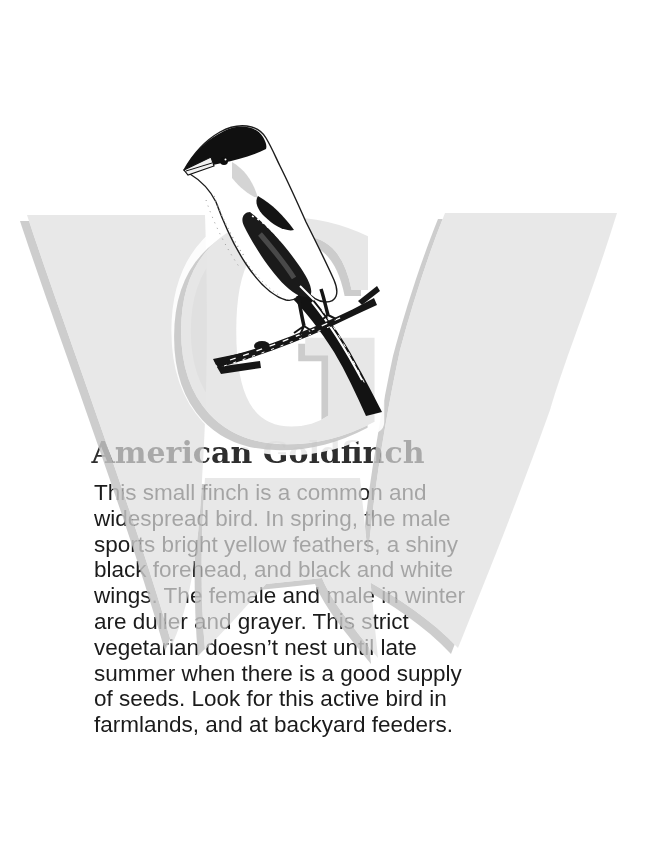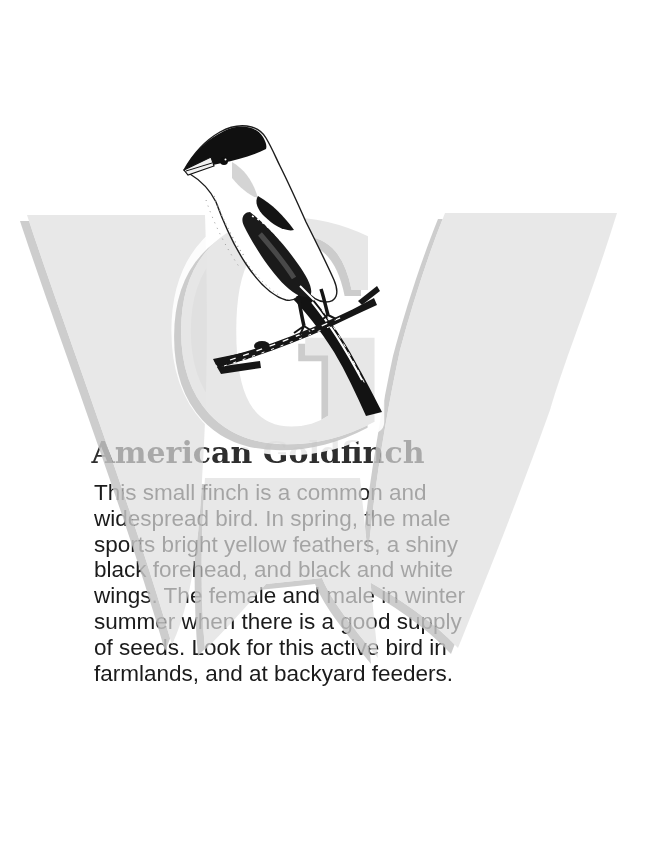--- a/index.html
+++ b/index.html
@@ -22,20 +22,22 @@
 
 <div id="page">
 
   <div id="title">American Goldfinch</div>
   <div id="para">
     <div class="ln">This small finch is a common and</div>
     <div class="ln">widespread bird. In spring, the male</div>
     <div class="ln">sports bright yellow feathers, a shiny</div>
     <div class="ln">black forehead, and black and white</div>
     <div class="ln">wings. The female and male in winter</div>
+    <div class="ln">are duller and grayer. This strict</div>
+    <div class="ln">vegetarian doesn’t nest until late</div>
     <div class="ln">summer when there is a good supply</div>
     <div class="ln">of seeds. Look for this active bird in</div>
     <div class="ln">farmlands, and at backyard feeders.</div>
   </div>
 
   <svg id="wmsvg" width="648" height="864" viewBox="0 0 648 864">
     <defs>
       <path id="wm-w" d="
         M27,215 L205,215 C209,330 206,420 202,480 C198,560 188,610 172,645
         C135,515 65,330 27,215 Z

